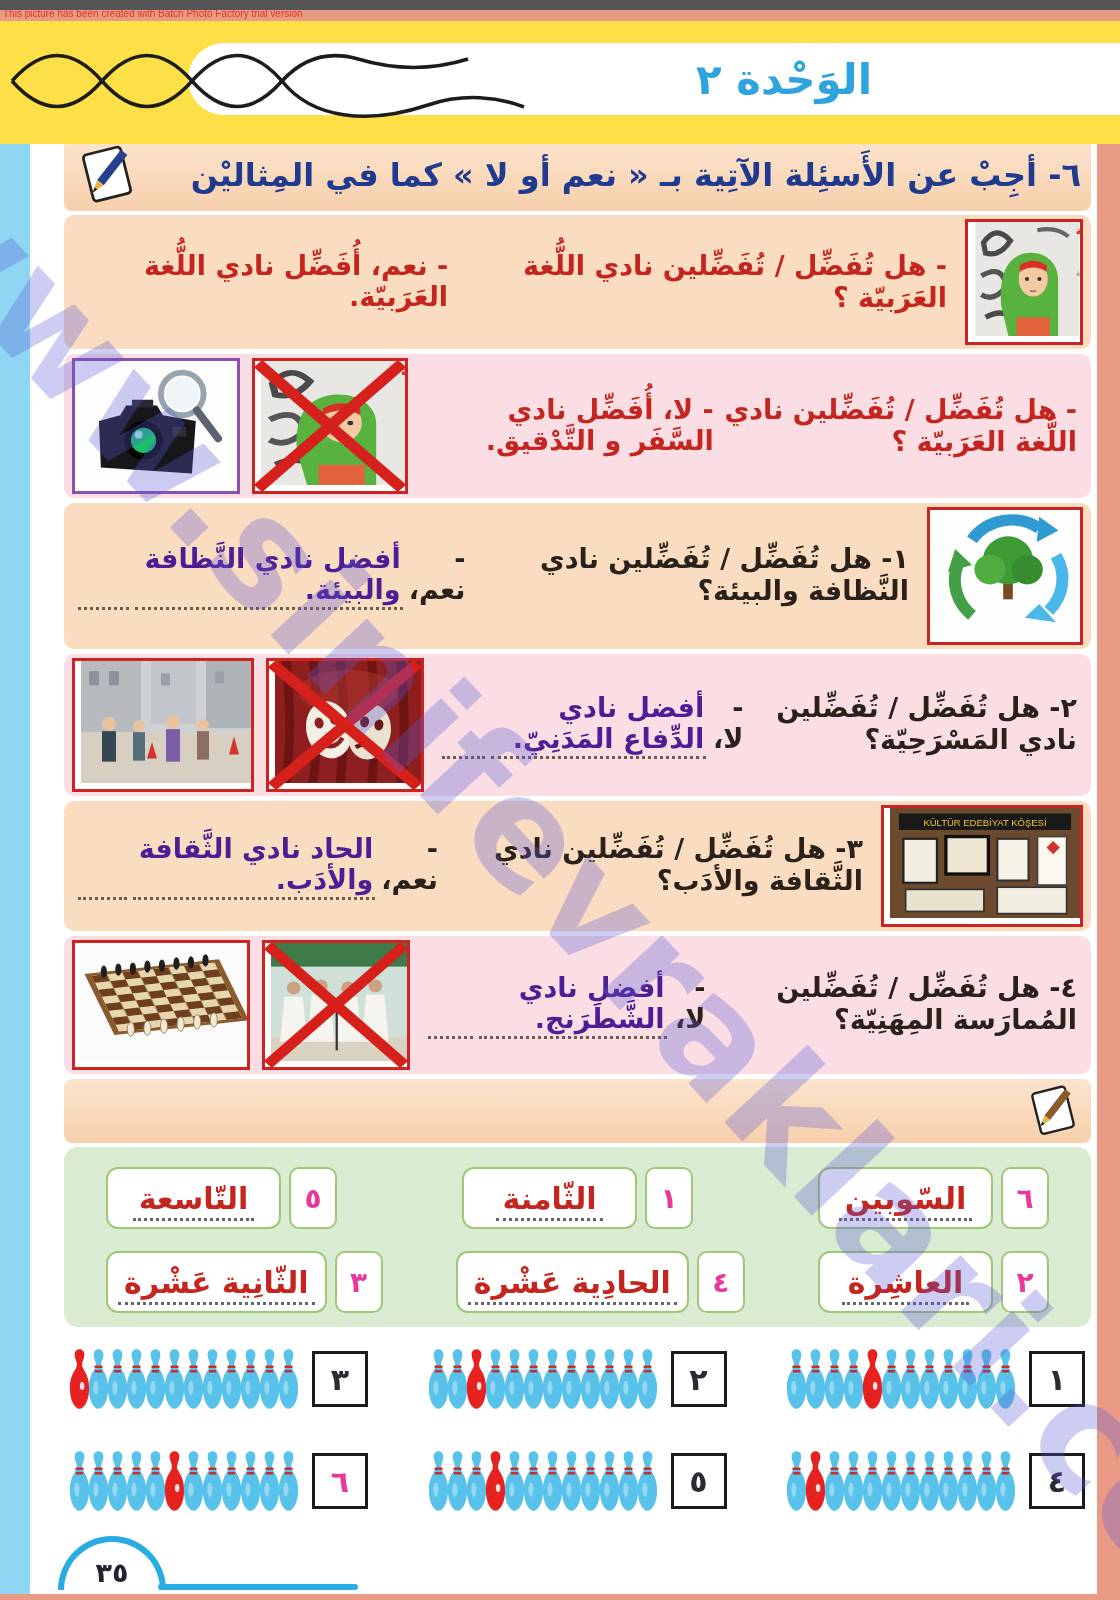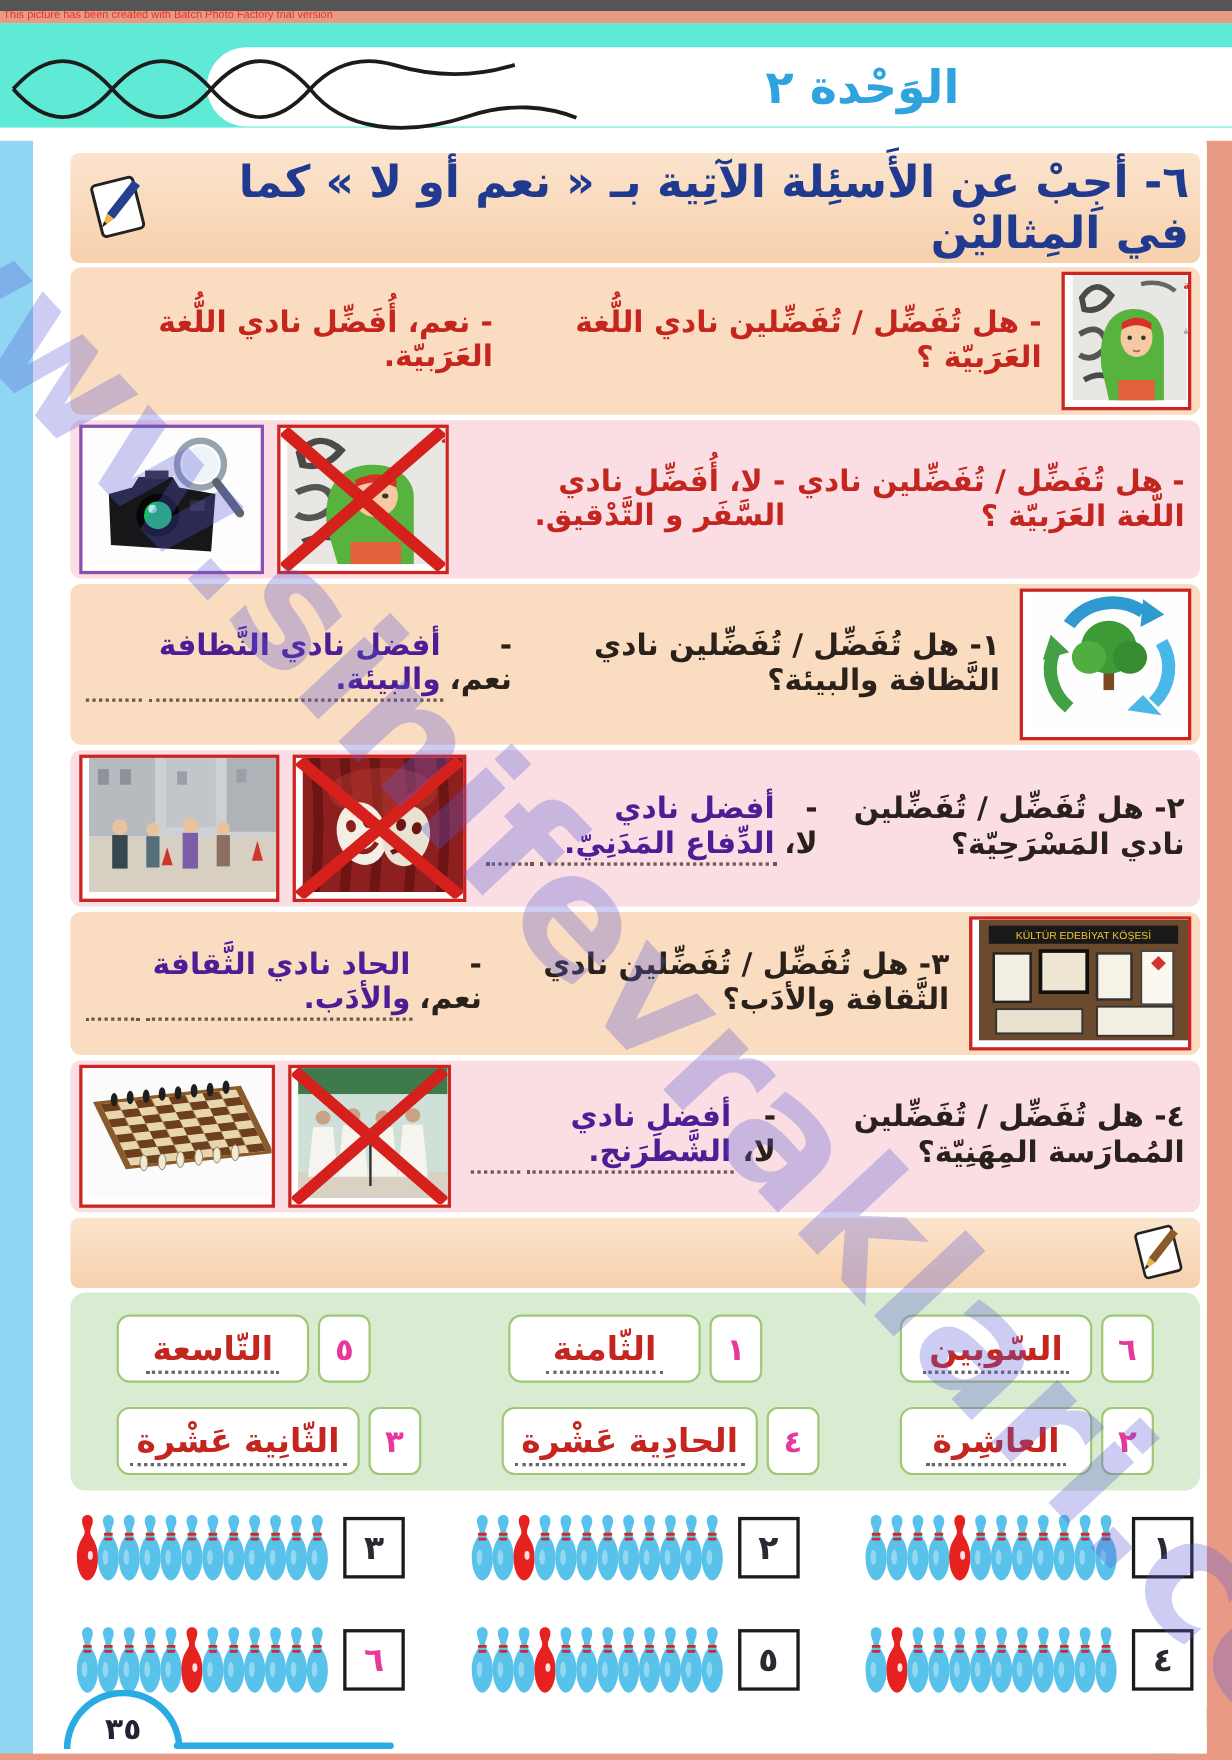--- a/index.html
+++ b/index.html
@@ -6,31 +6,31 @@
   .page{position:relative;width:1120px;height:1600px;background:#ffffff;overflow:hidden;
         font-family:"DejaVu Sans",sans-serif;margin:10px auto;}
   
   .trial-strip{position:absolute;top:0;left:0;right:0;height:11px;background:#e89a84;z-index:6;}
   .trial-text{position:absolute;top:-2px;left:3px;font-size:10px;color:#e63326;white-space:nowrap;font-family:"Liberation Sans",sans-serif;}
   .left-strip{position:absolute;left:0;top:118px;bottom:0;width:30px;background:#8ed6f2;z-index:2;}
   .right-strip{position:absolute;right:0;top:118px;bottom:0;width:23px;background:#e89a84;z-index:2;}
   .bottom-strip{position:absolute;left:0;right:0;bottom:0;height:16px;background:#e89a84;z-index:2;}
   .corner-gray{position:absolute;right:23px;bottom:16px;width:48px;height:42px;background:#90969c;border-radius:0 0 28px 0;z-index:3;}
   
-  .header-band{position:absolute;top:11px;left:0;right:0;height:95px;background:#5eead4;z-index:4;}
+  .header-band{position:absolute;top:11px;left:0;right:0;height:123px;background:#fde047;z-index:4;}
   .title-box{position:absolute;left:188px;top:22px;right:0;height:72px;background:#fff;border-radius:40px 0 0 40px;
              display:flex;align-items:center;justify-content:center;}
   .unit-title{color:#2fa3de;font-size:42px;font-weight:bold;direction:rtl;padding-left:260px;}
   .waves{position:absolute;left:6px;top:12px;width:580px;height:96px;z-index:5;}
   
   .content{position:absolute;left:30px;top:123px;width:1067px;bottom:16px;background:#fff;z-index:3;
            padding:6px 6px 0 34px;box-sizing:border-box;direction:rtl;}
   .ex-header{background:linear-gradient(#fbe4cd,#f7d0ac);border-radius:8px;display:flex;direction:rtl;
              align-items:center;padding:4px 10px;margin-bottom:4px;}
-  .ex-title{flex:1;color:#203a8f;font-size:40px;font-weight:bold;text-align:right;line-height:1.15;}
+  .ex-title{flex:1;color:#203a8f;font-size:32px;font-weight:bold;text-align:right;line-height:1.15;}
   .ex7 .ex-title{font-size:26px;}
   .pencil{width:66px;height:64px;flex:none;}
   
   .qa{display:flex;direction:rtl;align-items:center;gap:12px;border-radius:10px;padding:4px 8px;margin-bottom:5px;}
   .qa.peach{background:#fadcc0;}
   .qa.pink{background:#fadee3;}
   .txt{flex:1;display:flex;flex-direction:row;gap:8px;padding:2px 6px;}
   .q-line{font-size:27px;font-weight:bold;text-align:right;line-height:1.2;}
   .q-red{color:#c5251f;}
   .q-dark{color:#2a211a;}

